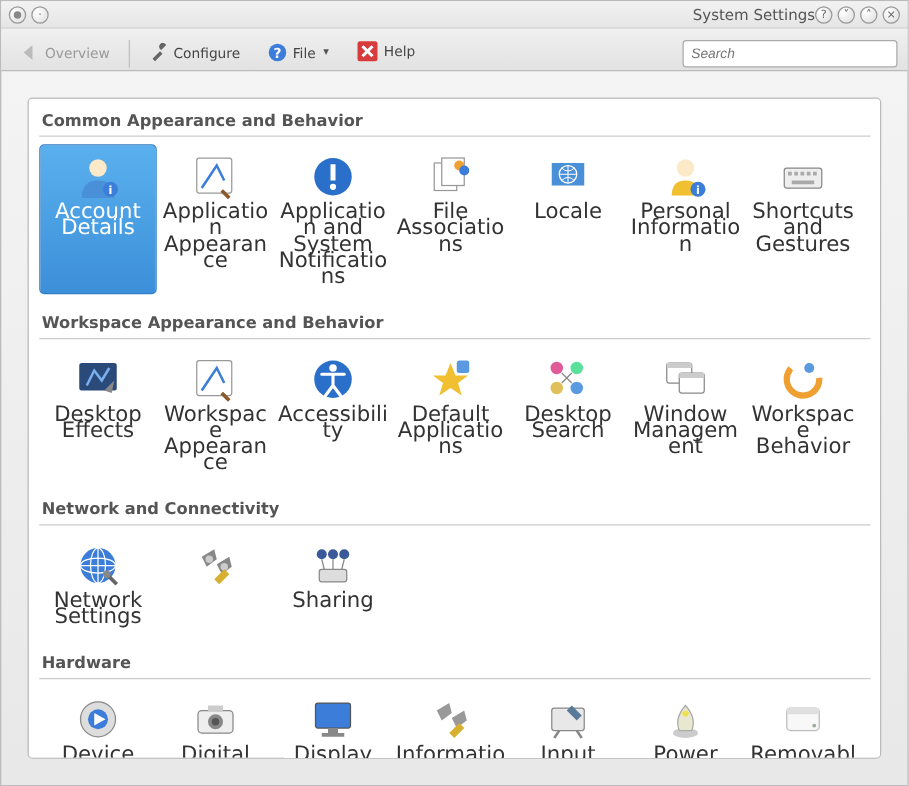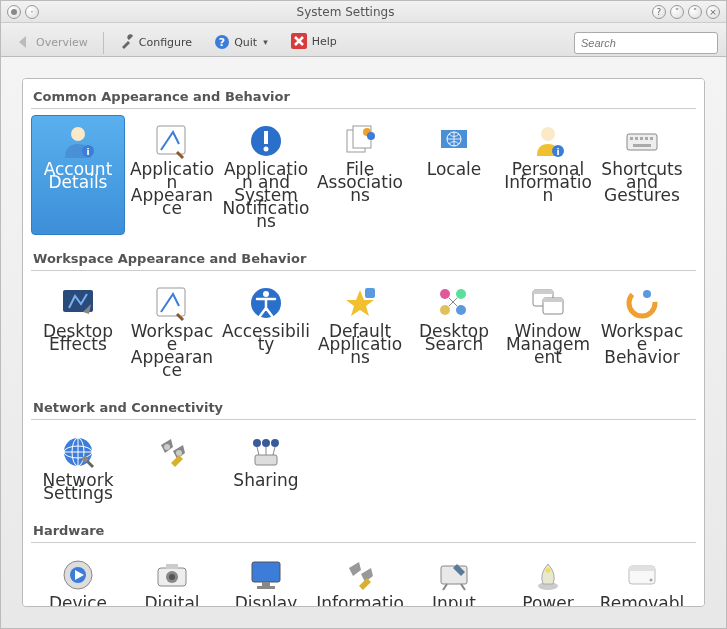--- a/index.html
+++ b/index.html
@@ -1,27 +1,27 @@
 <!DOCTYPE html>
 <html><head>
 <meta charset="utf-8">
 <style>
 * { box-sizing: border-box; margin: 0; padding: 0; }
 body { font-family: "DejaVu Sans", "Liberation Sans", sans-serif; font-size: 11px; background: #e0e0e0; width: 727px; height: 629px; overflow: hidden; }
 .window { width: 727px; height: 629px; background: linear-gradient(#f5f5f5,#e8e8e8); border: 1px solid #bbb; display: flex; flex-direction: column; }
 .titlebar { height: 22px; display: flex; align-items: center; padding: 0 6px; background: linear-gradient(#f2f2f2,#e5e5e5); border-bottom: 1px solid #ccc; }
 .titlebar .left-icons, .titlebar .right-icons { display: flex; gap: 4px; }
-.titlebar .title { flex: 1; text-align: center; color: #555; font-size: 12px; }
+.titlebar .title { flex: 1; text-align: right; color: #555; font-size: 12px; }
 .tb-icon { width: 14px; height: 14px; border-radius: 50%; border: 1px solid #999; background: radial-gradient(circle at 30% 30%, #fff, #ddd); cursor: pointer; display:flex;align-items:center;justify-content:center;font-size:9px;color:#666;}
 .toolbar { height: 34px; display: flex; align-items: flex-end; padding: 2px 8px; gap: 8px; background: linear-gradient(#f0f0f0,#e2e2e2); border-bottom: 1px solid #bbb; }
 .tool-btn { display: flex; align-items: center; gap: 4px; padding: 3px 6px; border: 1px solid transparent; border-radius: 3px; color: #444; cursor: pointer; }
 .tool-btn.disabled { color: #999; cursor: default; }
 .tool-sep { width: 1px; height: 22px; background: #c0c0c0; }
 .spacer { flex: 1; }
-.search { width: 144px; height: 22px; border: 1px solid #aaa; border-radius: 3px; padding: 2px 6px; font-style: italic; color: #888; font-size: 11px; background: #fff; }
+.search { width: 172px; height: 22px; border: 1px solid #aaa; border-radius: 3px; padding: 2px 6px; font-style: italic; color: #888; font-size: 11px; background: #fff; }
 .content { flex: 1; background: #fff; margin: 21px; border: 1px solid #bbb; border-radius: 4px; overflow-y: auto; padding: 4px 8px 8px; }
 .section { margin-bottom: 10px; }
 .section-header { font-weight: bold; font-size: 13px; color: #555; padding: 6px 2px 4px; border-bottom: 1px solid #ccc; margin-bottom: 6px; }
 .grid { display: flex; flex-wrap: wrap; gap: 2px 0; }
 .item { width: 94px; display: flex; flex-direction: column; align-items: center; padding: 6px 2px; border: 1px solid transparent; border-radius: 4px; cursor: pointer; text-align: center; }
 .item.selected { background: linear-gradient(#5ab0ee,#3c8fd8); border-color: #2f7fc8; color: #fff; }
 .item .icon { width: 38px; height: 38px; margin-bottom: 3px; display:flex;align-items:center;justify-content:center; }
 .item .label { font-size: 17px; line-height: 13px; color: #333; max-width: 90px; word-wrap: break-word; }
 .item.selected .label { color: #fff; }
 svg { display:block; }
@@ -68,21 +68,21 @@
         </span>
       <span>Configure</span>
     </div>
     <div class="tool-btn">
       <span>
           <svg width="16" height="16">
             <circle cx="8" cy="8" r="7" fill="#3b7dd8"></circle>
             <text x="8" y="12" text-anchor="middle" fill="#fff" font-size="11" font-weight="bold">?</text>
           </svg>
         </span>
-      <span>Quit</span>
+      <span>File</span>
       <span class="dd">▾</span>
     </div>
     <div class="tool-btn">
       <span>
           <svg width="18" height="18">
             <rect x="1" y="1" width="16" height="16" rx="2" fill="#d83b3b"></rect>
             <path d="M5 5 L13 13 M13 5 L5 13" stroke="#fff" stroke-width="2.5"></path>
           </svg>
         </span>
       <span>Help</span>

